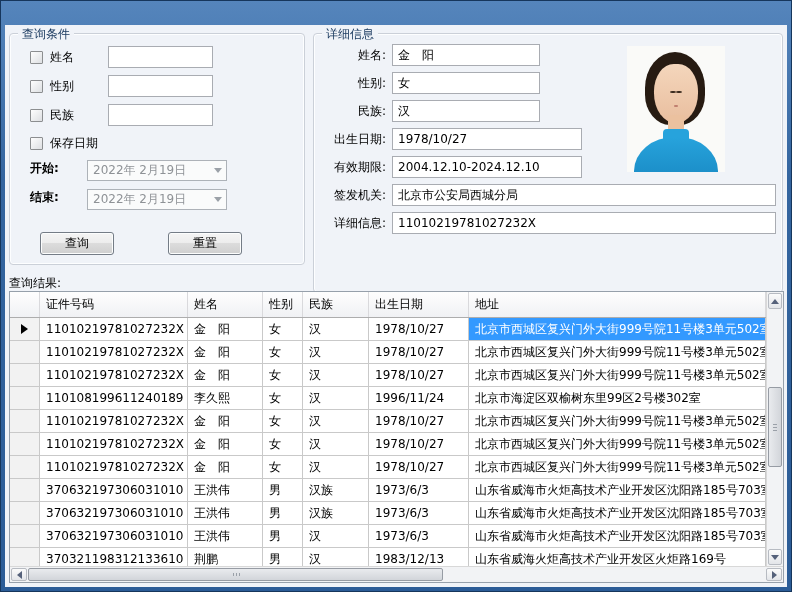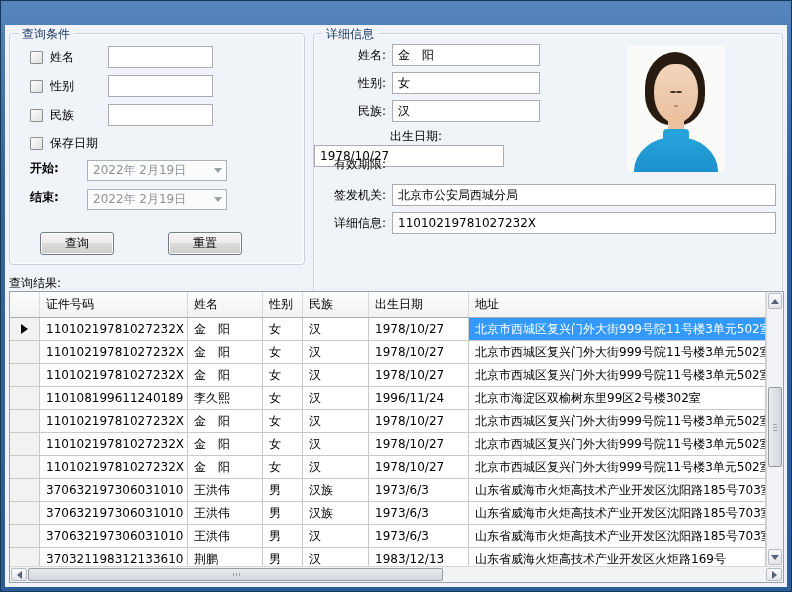--- a/index.html
+++ b/index.html
@@ -187,26 +187,27 @@
           <div class="dfield w-s">金　阳</div>
         </div>
       <div class="drow" style="top:38px;">
           <span class="lbl">性别:</span>
           <div class="dfield w-s">女</div>
         </div>
       <div class="drow" style="top:66px;">
           <span class="lbl">民族:</span>
           <div class="dfield w-s">汉</div>
         </div>
-      <div class="drow" style="top:94px;flex-direction:column;">
+      <div class="drow" style="top:94px;">
           <span class="lbl">出生日期:</span>
           <div class="dfield w-m">1978/10/27</div>
         </div>
       <div class="drow" style="top:122px;">
           <span class="lbl">有效期限:</span>
+          <div class="dfield w-m">2004.12.10-2024.12.10</div>
         </div>
       <div class="drow" style="top:150px;">
           <span class="lbl">签发机关:</span>
           <div class="dfield w-l">北京市公安局西城分局</div>
         </div>
       <div class="drow" style="top:178px;">
           <span class="lbl">详细信息:</span>
           <div class="dfield w-l">11010219781027232X</div>
         </div>
       <div class="photo">

